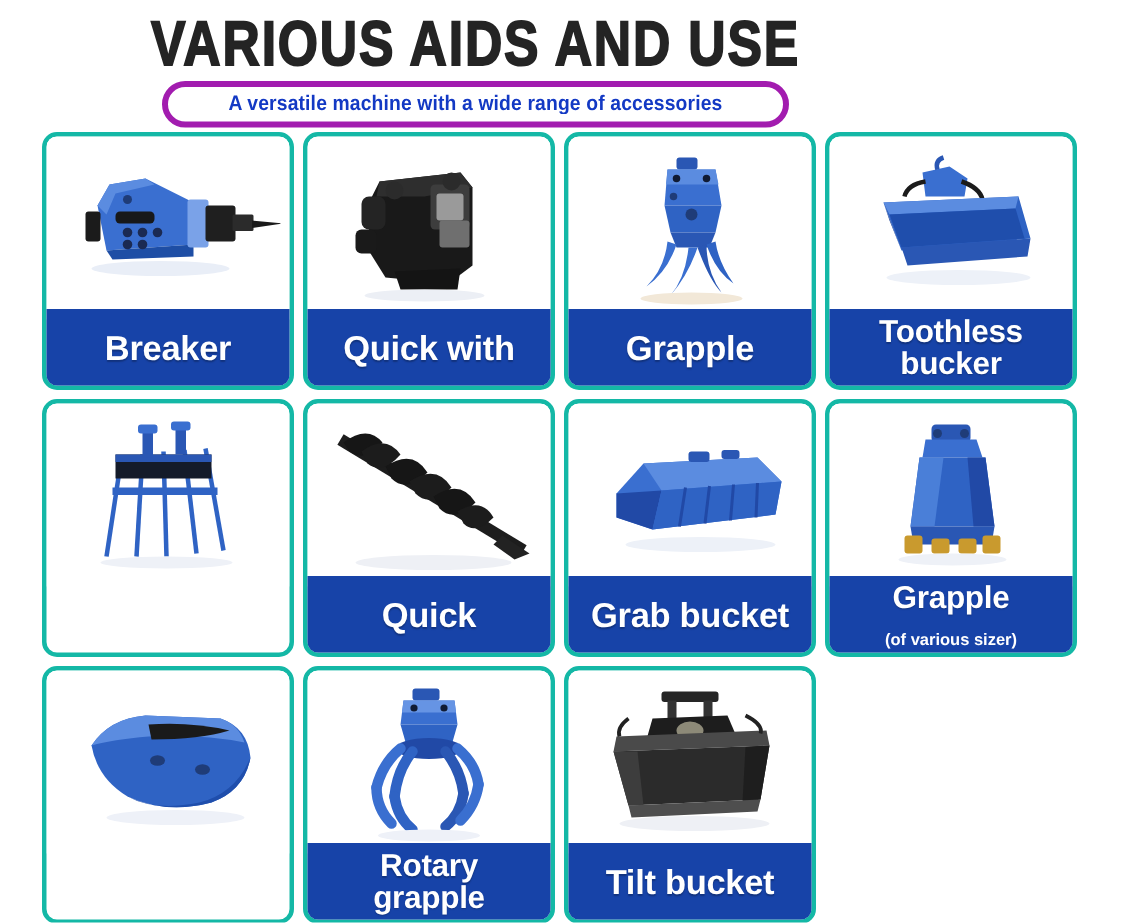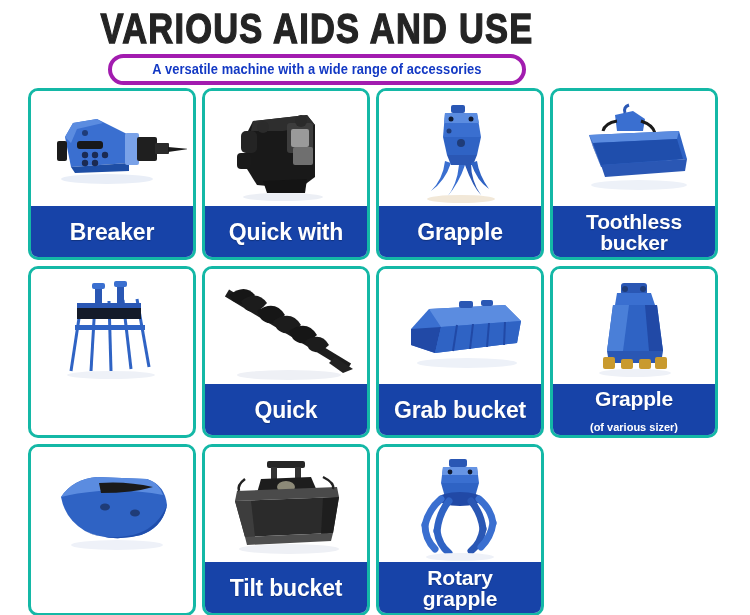--- a/index.html
+++ b/index.html
@@ -346,45 +346,20 @@
             <ellipse cx="80" cy="92" rx="46" ry="5" fill="#eef1f8"></ellipse>
           </g>
         </svg>
       </div>
     </div>
 
     <div class="card">
       <div class="card-photo">
         <svg class="art" width="150" height="110" viewBox="0 0 150 110">
           <g>
-            <rect x="56" y="8" width="38" height="7" rx="2" fill="#262626"></rect>
-            <rect x="60" y="14" width="6" height="12" fill="#333"></rect>
-            <rect x="84" y="14" width="6" height="12" fill="#333"></rect>
-            <path d="M50 26 L100 24 L106 38 L46 40 Z" fill="#1d1d1d"></path>
-            <ellipse cx="75" cy="34" rx="9" ry="6" fill="#8d8a78"></ellipse>
-            <path d="M26 38 L126 34 L128 44 L24 48 Z" fill="#4a4a4a"></path>
-            <path d="M24 48 L128 44 L122 80 L34 84 Z" fill="#2b2b2b"></path>
-            <path d="M24 48 L40 48 L44 84 L34 84 Z" fill="#3d3d3d"></path>
-            <path d="M112 45 L128 44 L122 80 L110 82 Z" fill="#1e1e1e"></path>
-            <path d="M34 84 L122 80 L120 88 L36 92 Z" fill="#4e4e4e"></path>
-            <path d="M34 26 Q26 32 28 38" stroke="#222" stroke-width="2.5" fill="none"></path>
-            <path d="M112 24 Q124 30 122 36" stroke="#222" stroke-width="2.5" fill="none"></path>
-            <ellipse cx="78" cy="96" rx="50" ry="5" fill="#eef0f5"></ellipse>
-          </g>
-        </svg>
-      </div>
-      <div class="card-label">
-        <span class="lbl">Tilt bucket</span>
-      </div>
-    </div>
-
-    <div class="card">
-      <div class="card-photo">
-        <svg class="art" width="150" height="110" viewBox="0 0 150 110">
-          <g>
             <rect x="64" y="6" width="18" height="8" rx="2" fill="#2a57b4"></rect>
             <path d="M58 14 L92 14 L94 30 L56 30 Z" fill="#3a6fd0"></path>
             <path d="M58 14 L92 14 L93 22 L57 22 Z" fill="#6694e4"></path>
             <path d="M56 30 L94 30 L90 44 L60 44 Z" fill="#2f63c4"></path>
             <ellipse cx="75" cy="46" rx="22" ry="7" fill="#2149a6"></ellipse>
             <path d="M56 46 Q44 56 40 72" stroke="#3a6fd0" stroke-width="7" fill="none" stroke-linecap="round"></path>
             <path d="M40 72 Q40 86 50 96" stroke="#3a6fd0" stroke-width="7" fill="none" stroke-linecap="round"></path>
             <path d="M64 48 Q54 60 52 78" stroke="#2f63c4" stroke-width="7" fill="none" stroke-linecap="round"></path>
             <path d="M52 78 Q54 92 64 100" stroke="#2f63c4" stroke-width="7" fill="none" stroke-linecap="round"></path>
             <path d="M86 48 Q96 60 98 76" stroke="#2a57b4" stroke-width="7" fill="none" stroke-linecap="round"></path>
@@ -396,14 +371,39 @@
             <ellipse cx="75" cy="104" rx="34" ry="4" fill="#eef1f8"></ellipse>
           </g>
         </svg>
       </div>
       <div class="card-label two-line">
         <span class="lbl">Rotary
 grapple</span>
       </div>
     </div>
 
+    <div class="card">
+      <div class="card-photo">
+        <svg class="art" width="150" height="110" viewBox="0 0 150 110">
+          <g>
+            <rect x="56" y="8" width="38" height="7" rx="2" fill="#262626"></rect>
+            <rect x="60" y="14" width="6" height="12" fill="#333"></rect>
+            <rect x="84" y="14" width="6" height="12" fill="#333"></rect>
+            <path d="M50 26 L100 24 L106 38 L46 40 Z" fill="#1d1d1d"></path>
+            <ellipse cx="75" cy="34" rx="9" ry="6" fill="#8d8a78"></ellipse>
+            <path d="M26 38 L126 34 L128 44 L24 48 Z" fill="#4a4a4a"></path>
+            <path d="M24 48 L128 44 L122 80 L34 84 Z" fill="#2b2b2b"></path>
+            <path d="M24 48 L40 48 L44 84 L34 84 Z" fill="#3d3d3d"></path>
+            <path d="M112 45 L128 44 L122 80 L110 82 Z" fill="#1e1e1e"></path>
+            <path d="M34 84 L122 80 L120 88 L36 92 Z" fill="#4e4e4e"></path>
+            <path d="M34 26 Q26 32 28 38" stroke="#222" stroke-width="2.5" fill="none"></path>
+            <path d="M112 24 Q124 30 122 36" stroke="#222" stroke-width="2.5" fill="none"></path>
+            <ellipse cx="78" cy="96" rx="50" ry="5" fill="#eef0f5"></ellipse>
+          </g>
+        </svg>
+      </div>
+      <div class="card-label">
+        <span class="lbl">Tilt bucket</span>
+      </div>
+    </div>
+
   </div>
 </div>
 
 </body></html>

